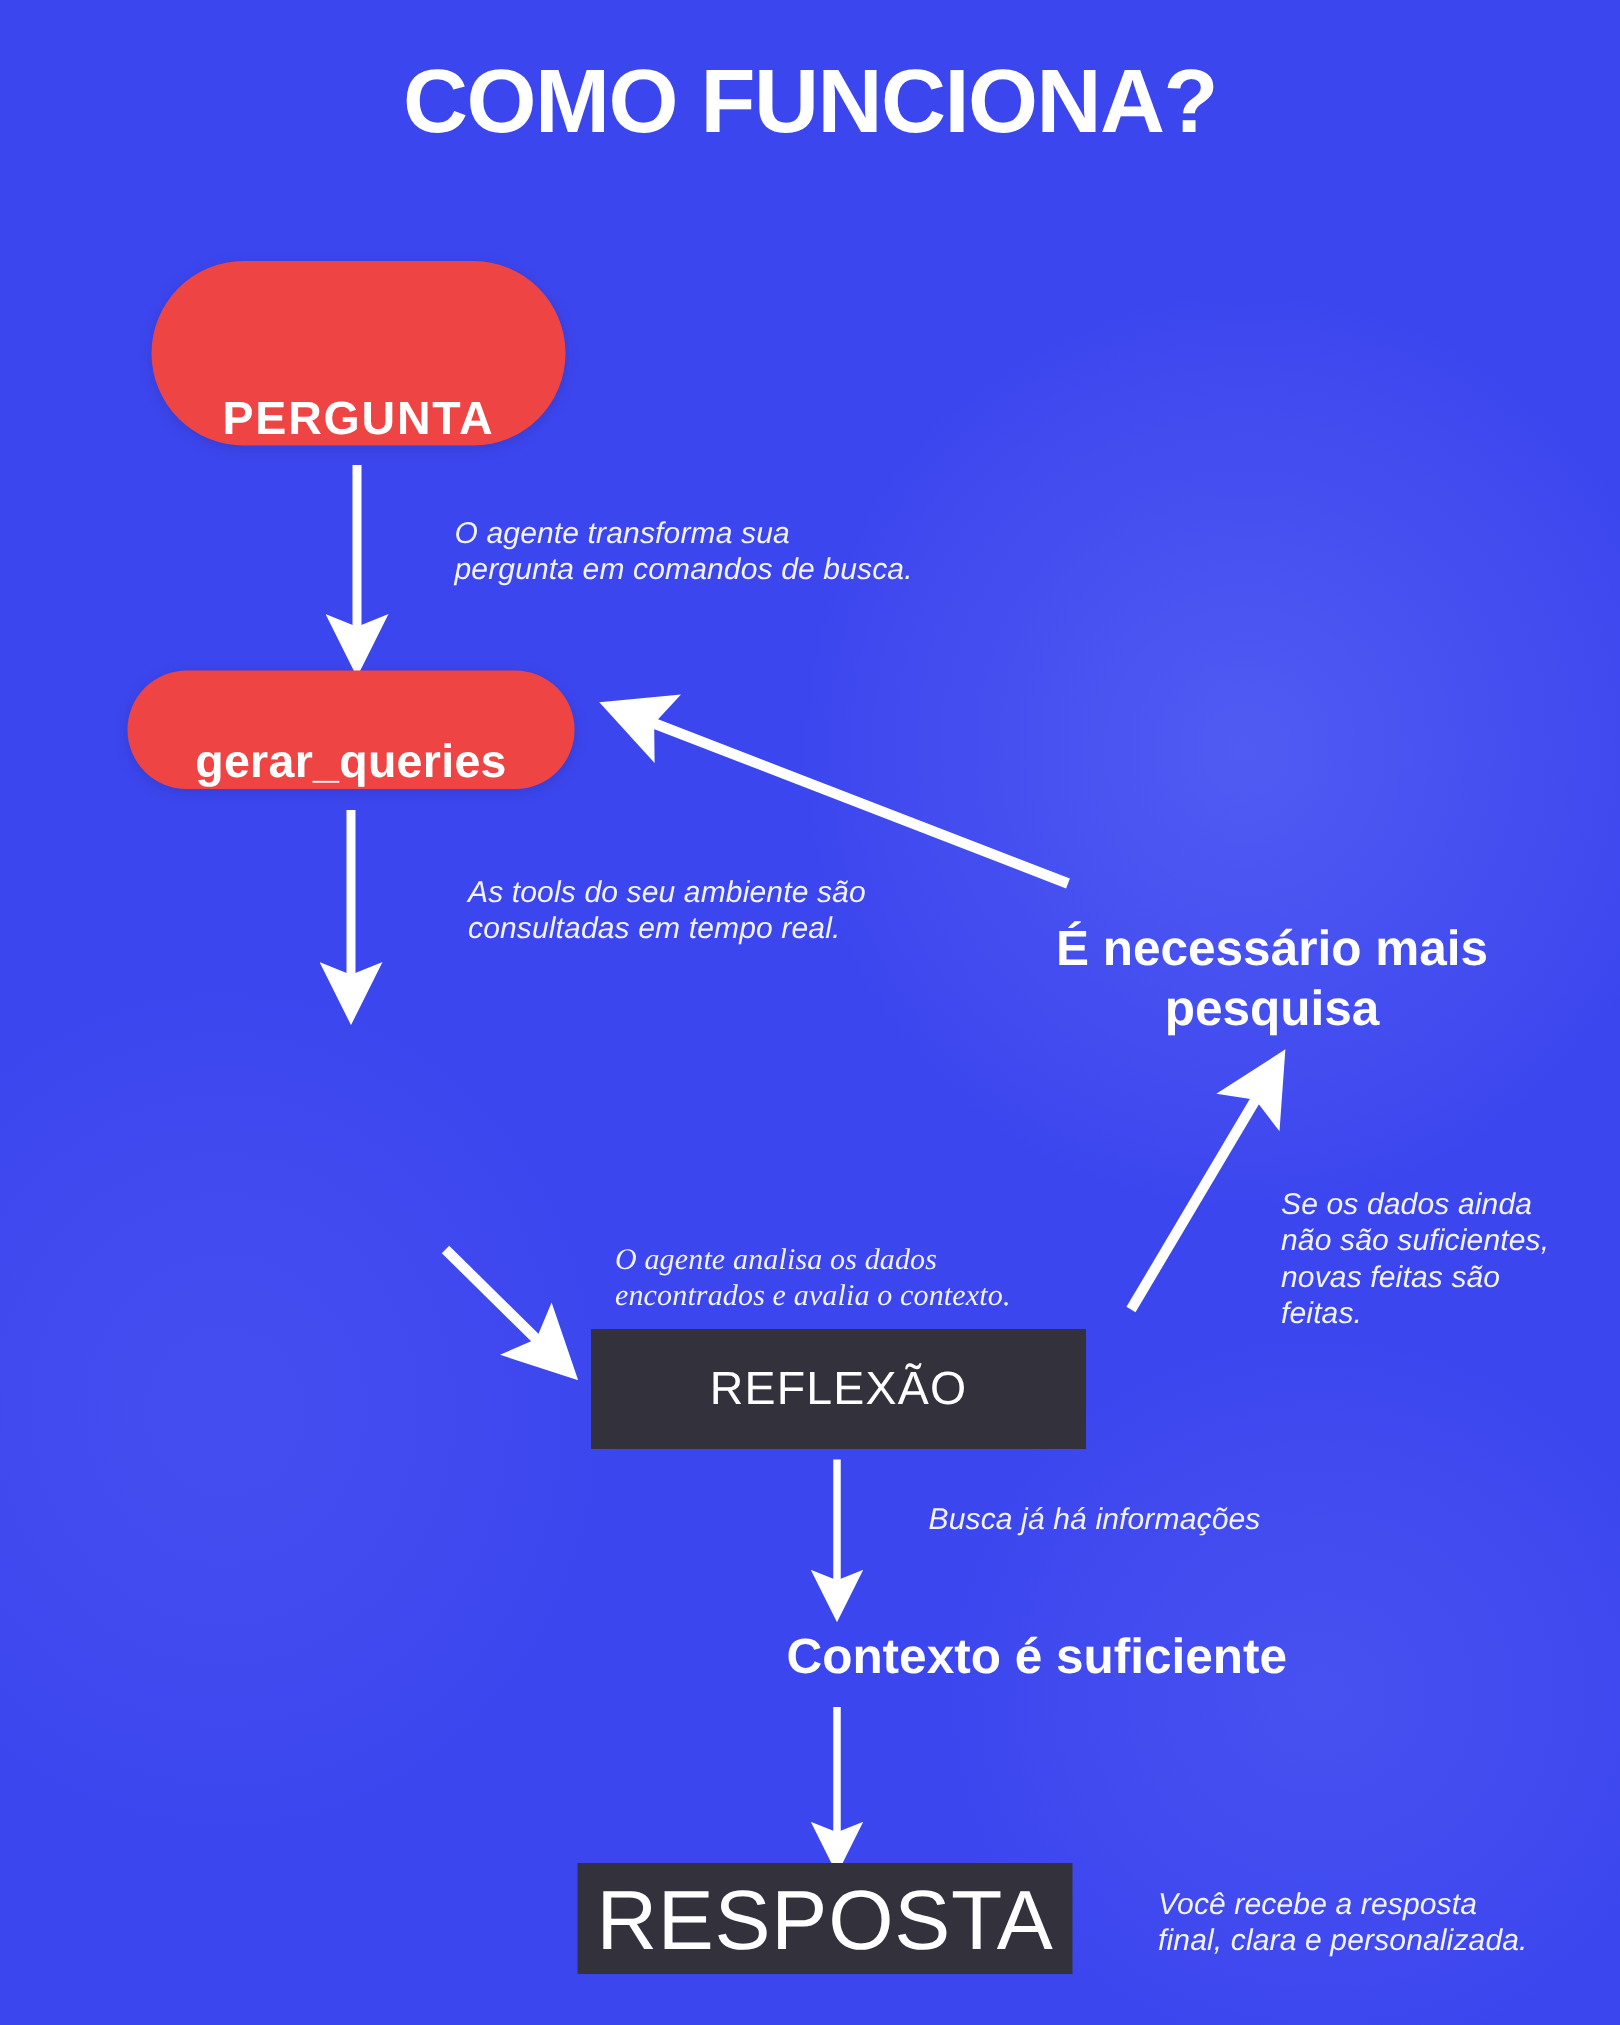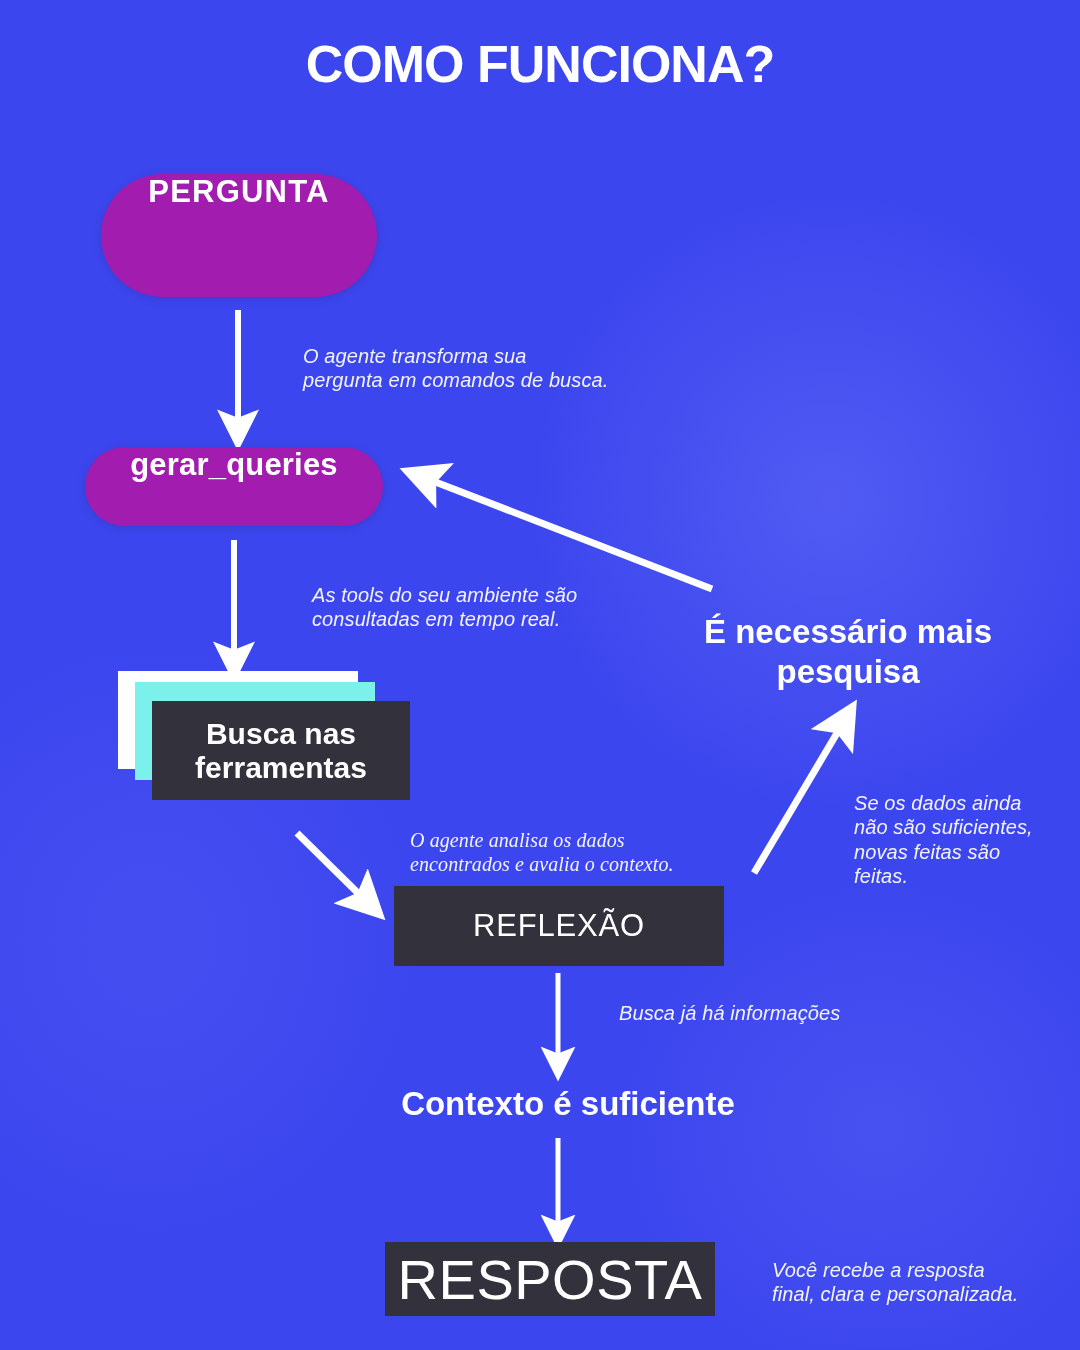--- a/index.html
+++ b/index.html
@@ -25,33 +25,33 @@
     background: radial-gradient(ellipse at center, rgba(110,122,250,0.22) 0%, rgba(110,122,250,0.0) 70%);
   }
 
   .stage { position:absolute; inset:0; }
 
   
   #page-title {
     position:absolute; left:0; right:0; top:38px;
     text-align:center;
     color:#FFFFFF;
-    font-size:52px;
+    font-size:60px;
     font-weight:bold;
     letter-spacing:-1px;
     line-height:1.0;
   }
 
   
   .node-pill {
     position:absolute;
-    background:#a21caf;
+    background:#ef4444;
     color:#FFFFFF;
     border-radius:70px;
-    display:flex; align-items:flex-start; justify-content:center;
+    display:flex; align-items:flex-end; justify-content:center;
     font-weight:bold;
     box-shadow: 0 2px 10px rgba(0,0,0,0.12);
   }
   .node-rect {
     position:absolute;
     background:#33323C;
     color:#FFFFFF;
     display:flex; align-items:center; justify-content:center;
     font-weight:normal;
     text-align:center;
@@ -84,21 +84,21 @@
   .bold-label {
     position:absolute;
     color:#FFFFFF; font-weight:bold;
   }
   #label-mais-pesquisa {
     left:668px; top:612px; width:360px;
     font-size:33px; line-height:1.2; text-align:center;
   }
   #label-contexto-suficiente {
     left:278px; top:1084px; width:580px;
-    font-size:33px; line-height:1.2; text-align:center;
+    font-size:33px; line-height:1.2; text-align:right;
   }
 
   
   .caption {
     position:absolute;
     color:#F2F3FF;
     font-style:italic;
     font-size:20px;
     line-height:1.22;
     letter-spacing:0.1px;
@@ -148,30 +148,20 @@
   </svg>
 
   <div class="node-pill" id="node-pergunta">
     <span>PERGUNTA</span>
   </div>
 
   <div class="node-pill" id="node-gerar-queries">
     <span>gerar_queries</span>
   </div>
 
-  <div id="stack-group">
-    <div id="stack-card-back"></div>
-    <div id="stack-card-mid"></div>
-    <div id="stack-card-front">
-      <span>
-        <span>Busca nas</span><br>
-        <span>ferramentas</span>
-      </span>
-    </div>
-  </div>
 
   <div class="node-rect" id="node-reflexao">
     <span>REFLEXÃO</span>
   </div>
 
   <div class="node-rect" id="node-resposta">
     <span>RESPOSTA</span>
   </div>
 
   <div class="bold-label" id="label-mais-pesquisa">

